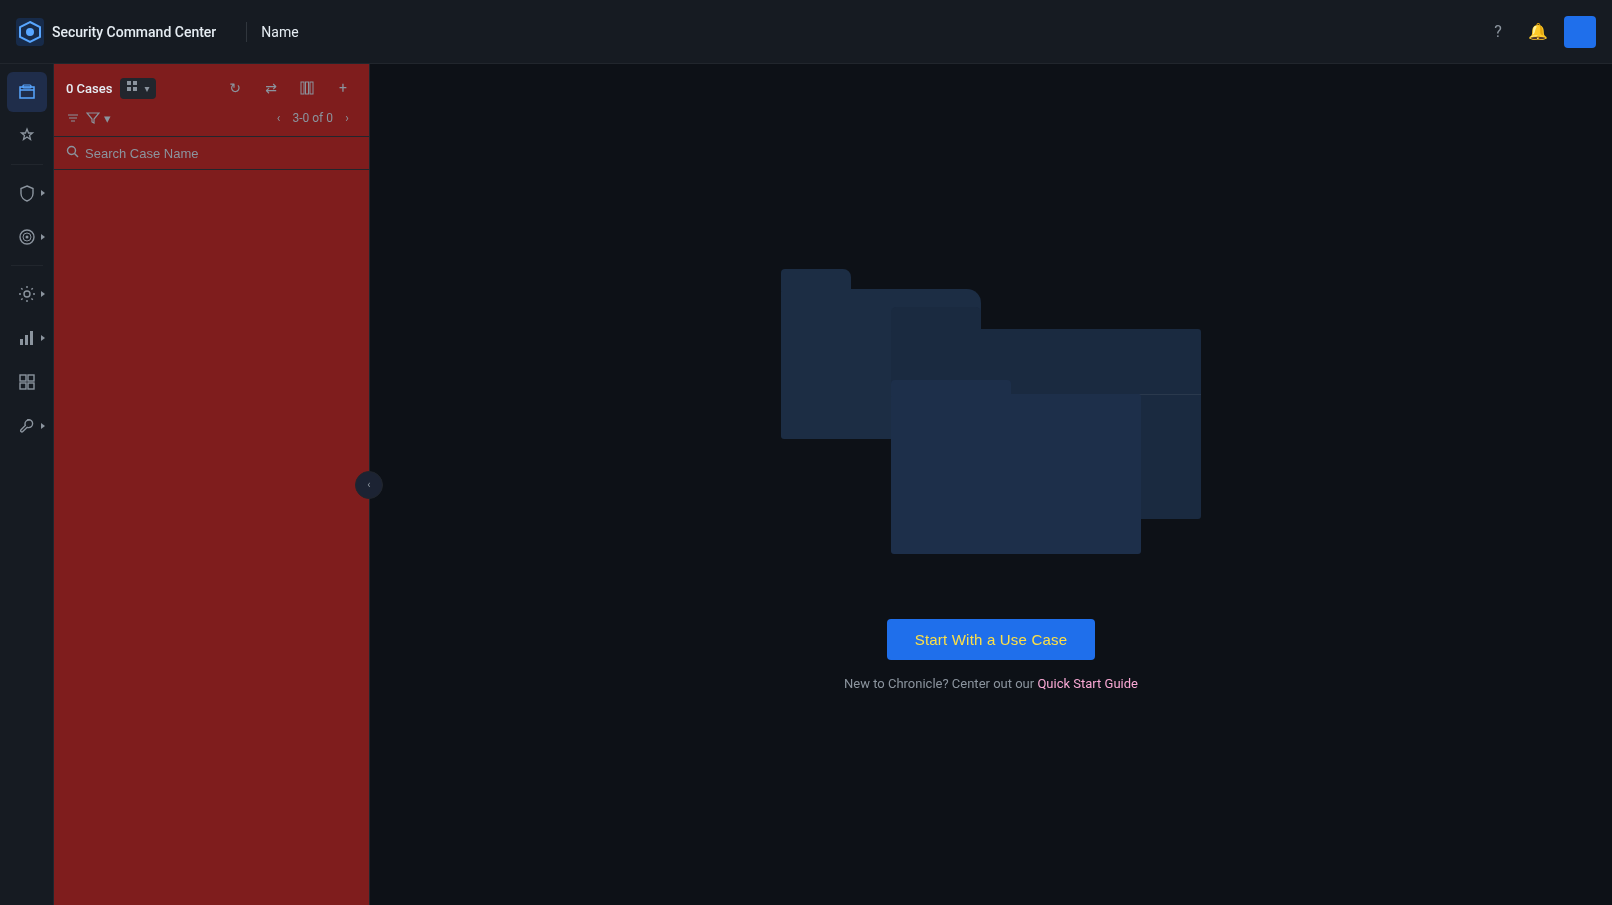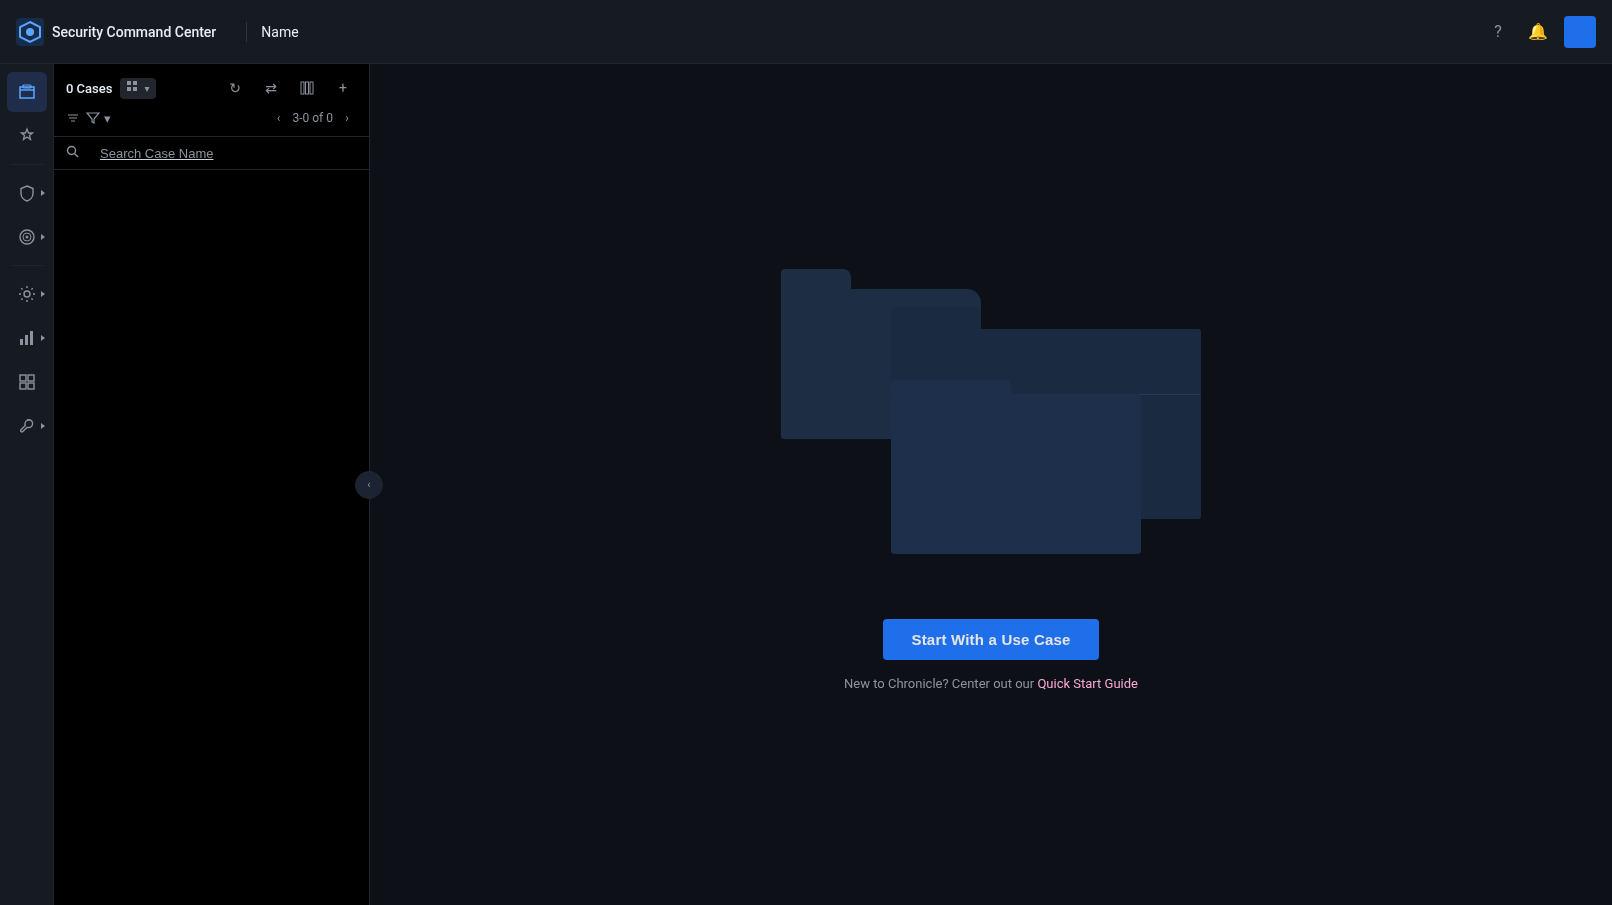--- a/index.html
+++ b/index.html
@@ -124,21 +124,21 @@
     .sidebar-divider {
       width: 32px;
       height: 1px;
       background: #21262d;
       margin: 4px 0;
     }
 
     
     .cases-panel {
       width: 316px;
-      background: #000000;
+      background: #7f1d1d;
       border-right: 1px solid #21262d;
       display: flex;
       flex-direction: column;
       flex-shrink: 0;
       position: relative;
     }
     .cases-toolbar {
       padding: 10px 12px 8px;
       border-bottom: 1px solid #21262d;
     }
@@ -213,22 +213,21 @@
       border-radius: 3px;
       font-size: 12px;
     }
     .search-row {
       padding: 8px 12px;
       border-bottom: 1px solid #21262d;
     }
     .search-input-wrap {
       display: flex;
       align-items: center;
-      gap: 21px;
-      text-decoration: underline;
+      gap: 6px;
     }
     .search-icon { color: #8b949e; font-size: 13px; }
     .search-input {
       background: transparent;
       border: none;
       outline: none;
       color: #8b949e;
       font-size: 13px;
       width: 100%;
     }
@@ -275,26 +274,26 @@
 
     
     .action-section {
       display: flex;
       flex-direction: column;
       align-items: center;
       gap: 16px;
     }
     .start-btn {
       background: #1f6feb;
-      color: #e5e5e5;
+      color: #fde047;
       border: none;
       border-radius: 4px;
       padding: 12px 28px;
       font-size: 15px;
-      font-weight: 700;
+      font-weight: 400;
       cursor: pointer;
       letter-spacing: 0.2px;
     }
     .sub-text {
       font-size: 13px;
       color: #8b949e;
     }
     .sub-text a {
       color: #f9a8d4;
       text-decoration: none;

